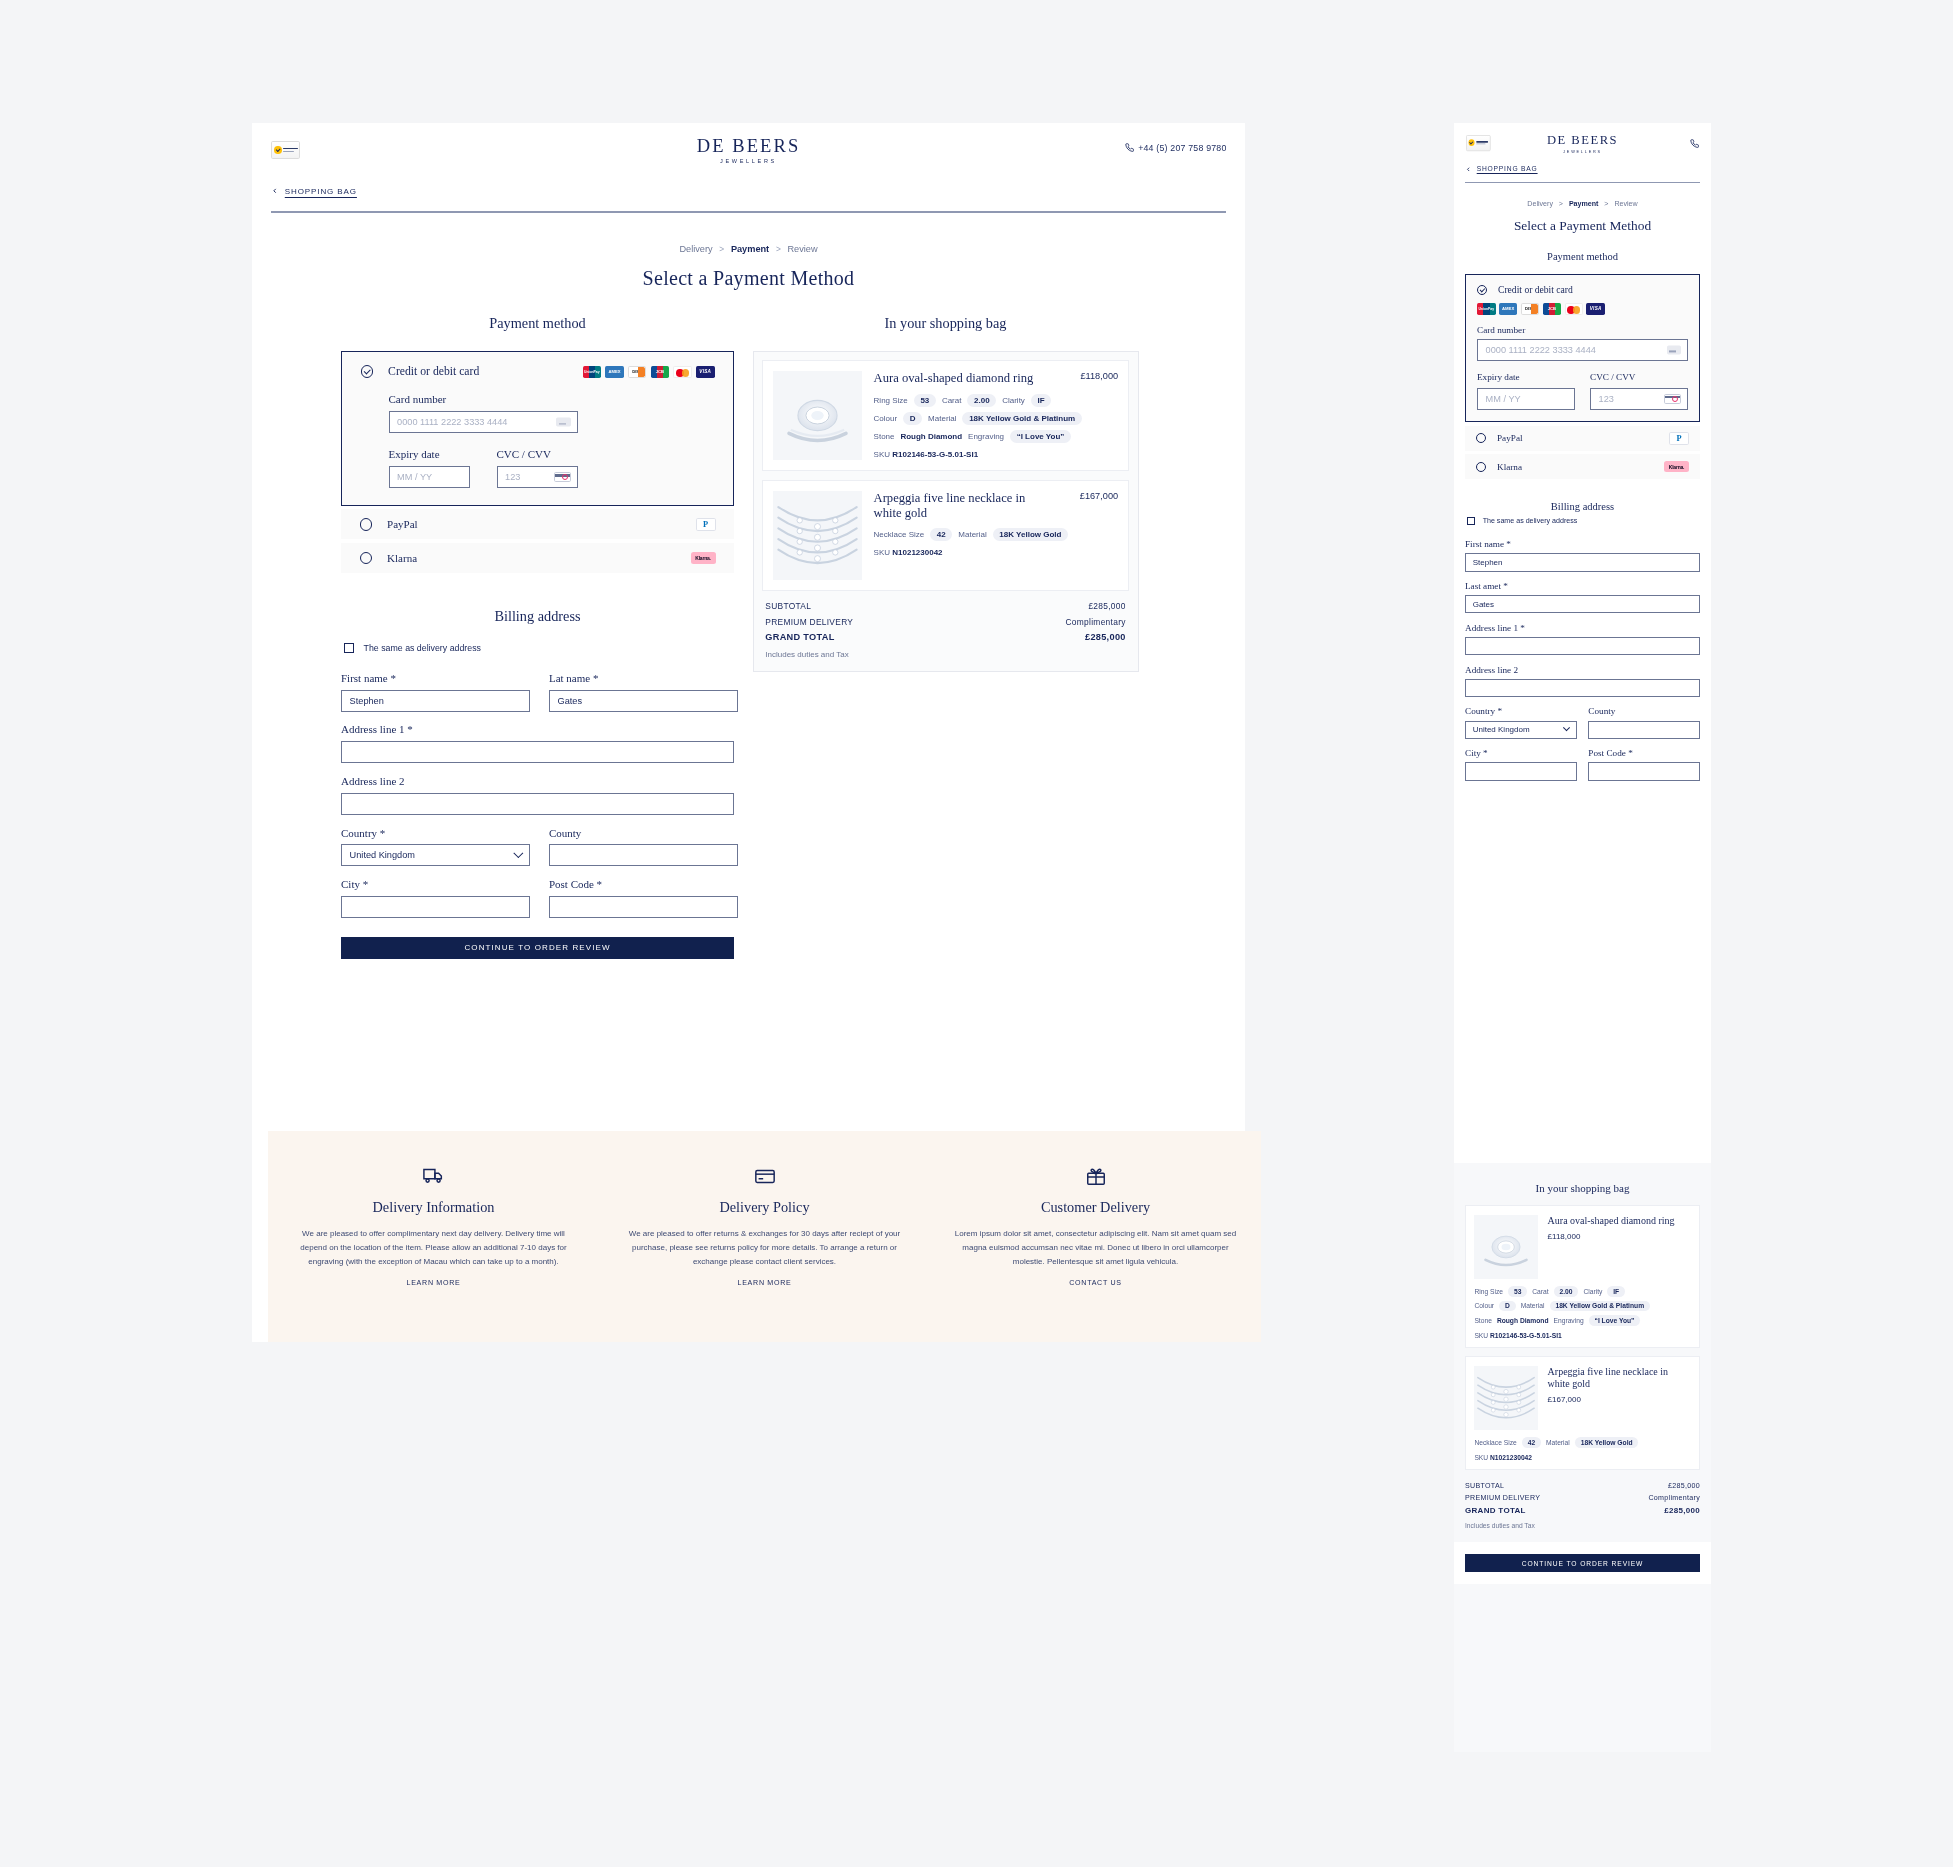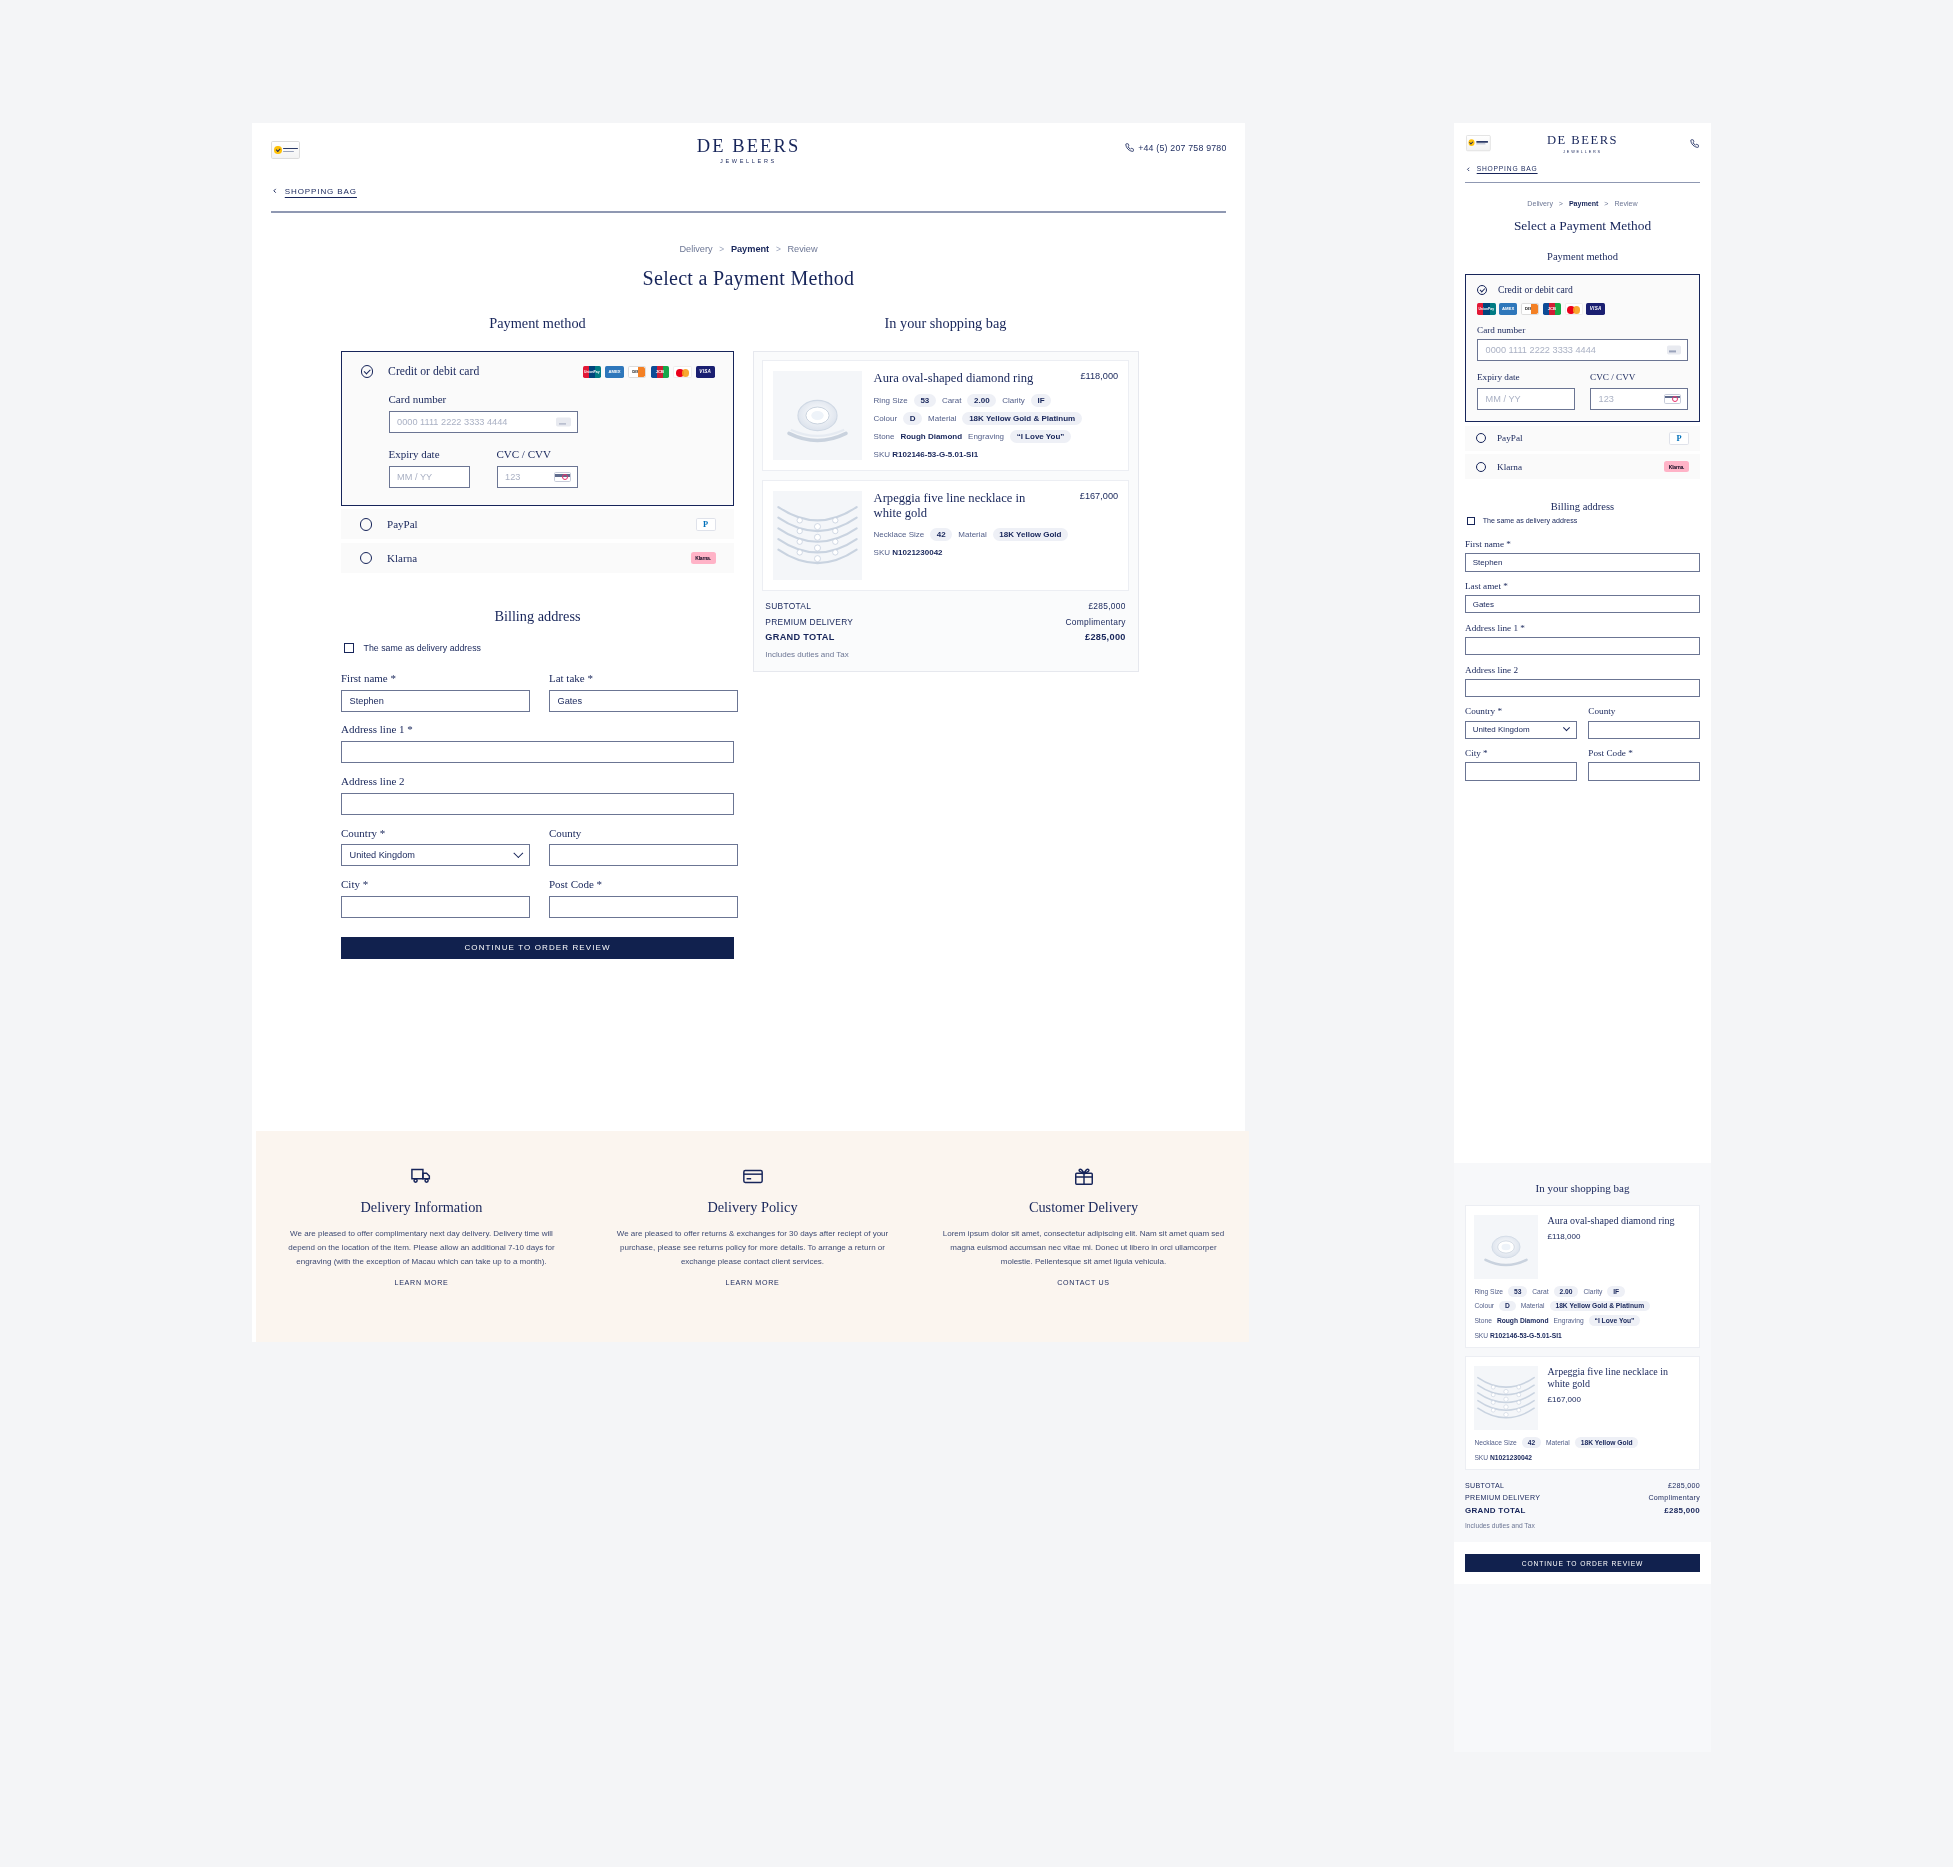--- a/index.html
+++ b/index.html
@@ -233,21 +233,21 @@
   .skuline { margin-top: 6.7px; font-size: 8px; color:#54608a; }
   .skuline b { color:#17255a; }
 
   .totals { padding: 10px 3.4px 3.4px 3.4px; }
   .trow { display:flex; justify-content:space-between; font-size:8.4px; color:#17255a; margin-bottom:5.9px; letter-spacing:0.3px; }
   .trow.grand { font-weight: 700; font-size: 9.2px; }
   .tnote { font-size: 8px; color:#6d7795; margin-top: 7.6px; }
 
   
   #ftr {
-    position: absolute; left: 256px; top: 1131px;
+    position: absolute; left: 268px; top: 1131px;
     width: 993px; height: 211px; background: #fbf5ef;
     display: flex;
   }
   .fcol { flex: 1; padding: 34px 23.5px 0 23.5px; text-align: center; }
   .ficon { color:#17255a; display:flex; justify-content:center; margin-bottom: 11.7px; }
   .ftitle { font-family:"Liberation Serif",serif; font-size:14.3px; color:#17255a; margin-bottom: 11px; }
   .ftext { font-size: 8px; line-height: 1.75; color:#3d4a73; }
   .flink { margin-top: 10px; font-size: 7.1px; letter-spacing: 0.7px; color:#17255a;
            text-underline-offset: 2.5px; display:inline-block; }
 
@@ -452,21 +452,21 @@
           <span class="cbox"></span>
           <span class="t">The same as delivery address</span>
         </div>
 
         <div class="frow">
           <div class="fg half">
             <div class="lab">First name *</div>
             <div class="box">Stephen</div>
           </div>
           <div class="fg half">
-            <div class="lab">Lat take *</div>
+            <div class="lab">Lat name *</div>
             <div class="box">Gates</div>
           </div>
         </div>
 
         <div class="frow">
           <div class="fg">
             <div class="lab">Address line 1 *</div>
             <div class="box"></div>
           </div>
         </div>

